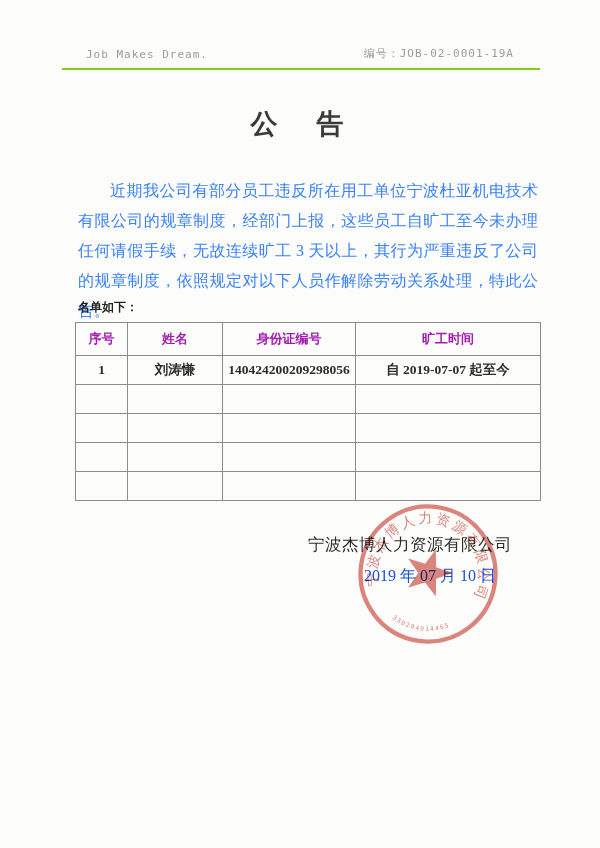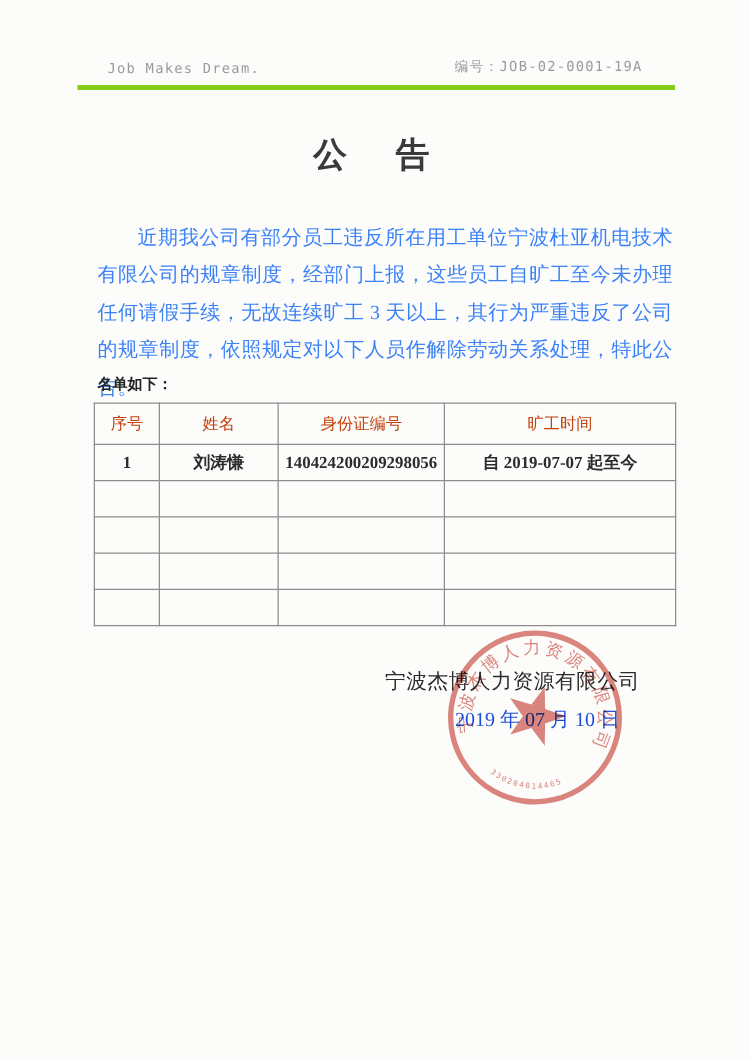--- a/index.html
+++ b/index.html
@@ -11,21 +11,21 @@
     font-family:"Liberation Serif","DejaVu Serif",serif;
     color:#2e2e2e;
     overflow:hidden;
     box-shadow:0 0 4px rgba(0,0,0,.15);
   }
   
   .hdr{
     position:absolute;left:62px;top:46px;width:478px;
     display:flex;justify-content:space-between;align-items:flex-end;
     padding-bottom:7px;
-    border-bottom:4px solid #84cc16;
+    border-bottom:2px solid #84cc16;
     font-family:"DejaVu Sans Mono","Liberation Mono",monospace;
     font-size:11px;letter-spacing:1px;color:#9b9b9b;
   }
   .hdr .slogan{padding-left:24px;}
   .hdr .docno{padding-right:26px;margin-left:37px;}
   
   .title{
     position:absolute;left:0;top:106px;width:600px;
     text-align:center;
     font-size:27px;font-weight:700;color:#3a3a3a;
@@ -46,21 +46,21 @@
   table.roster{
     position:absolute;left:75px;top:322px;
     border-collapse:collapse;table-layout:fixed;
     width:465px;
   }
   table.roster td,table.roster th{
     border:1px solid #8c8c8c;
     text-align:center;vertical-align:middle;
     padding:0;overflow:hidden;white-space:nowrap;
   }
-  table.roster th{height:32px;font-size:13px;font-weight:400;color:#c2410c;}
+  table.roster th{height:32px;font-size:13px;font-weight:700;color:#a21caf;}
   table.roster td{height:28px;font-size:13.5px;font-weight:600;color:#2c2c2c;}
   .col-no{width:52px;} .col-name{width:95px;} .col-id{width:133px;} .col-time{width:185px;}
   
   .footer-company{
     position:absolute;left:308px;top:534px;
     font-size:16.5px;letter-spacing:.5px;color:#2b2b2b;
   }
   .footer-date{
     position:absolute;left:364px;top:566px;
     font-size:16px;color:#1d4ed8;

